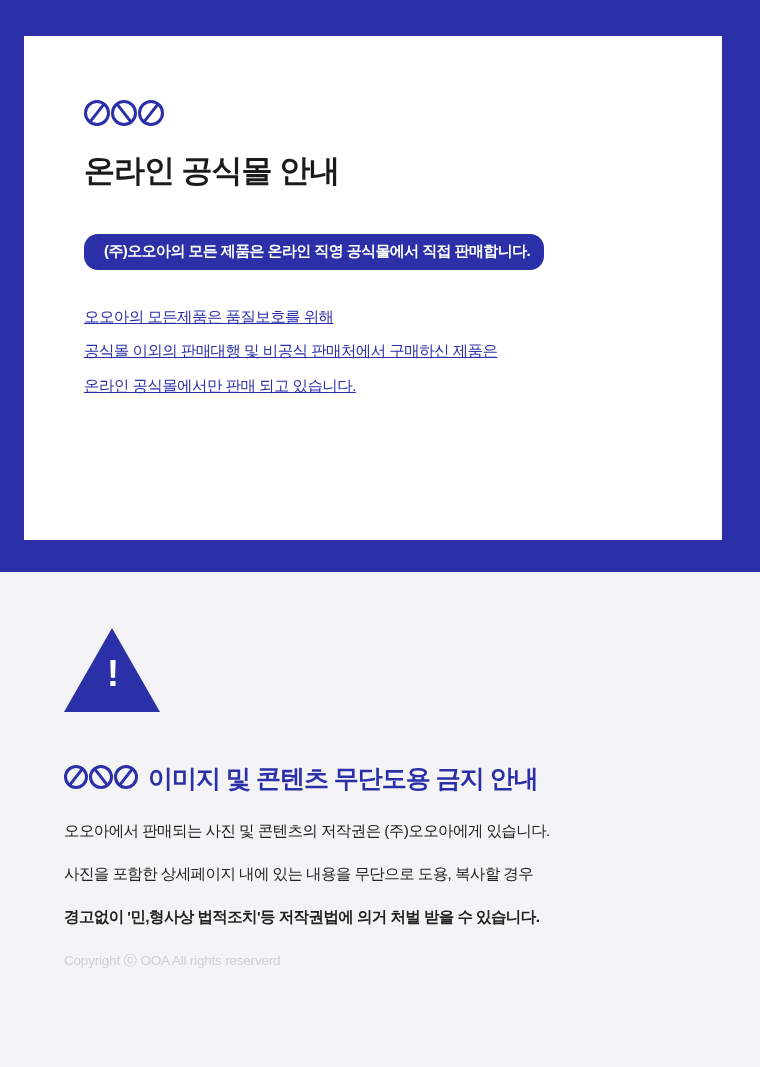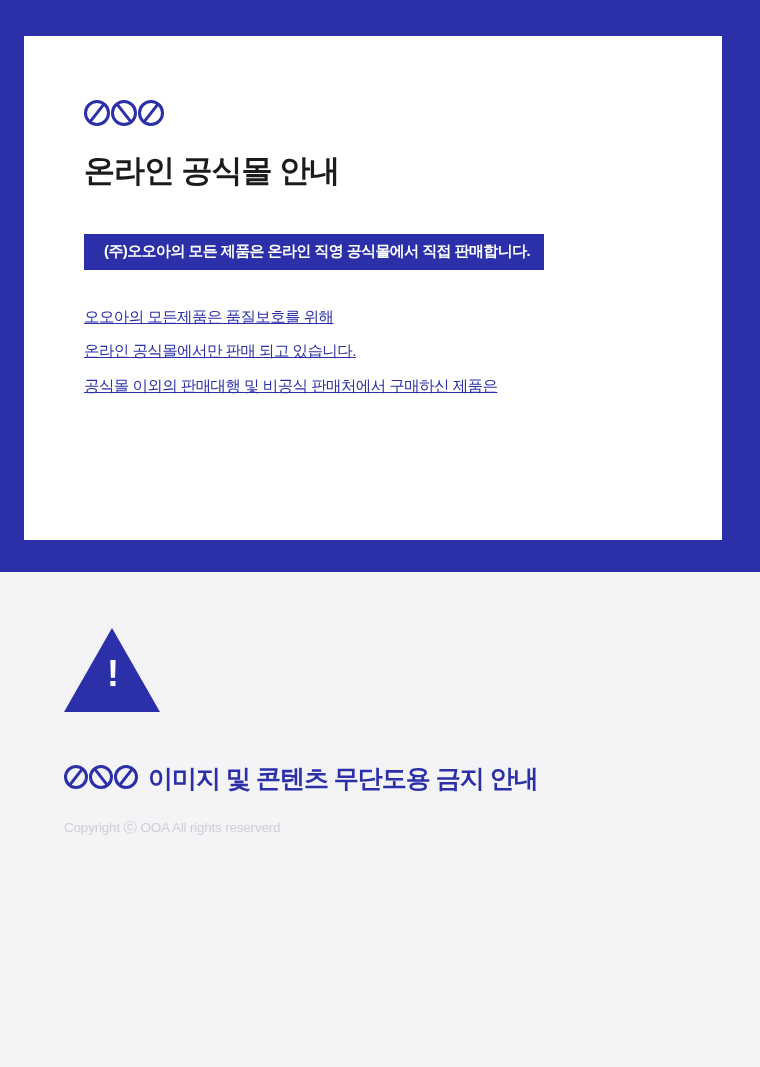--- a/index.html
+++ b/index.html
@@ -82,20 +82,21 @@
 
   .highlight-bar {
     margin-top: 42px;
     display: inline-block;
     background: #2b2fa8;
     color: #ffffff;
     font-size: 15px;
     font-weight: bold;
     letter-spacing: -0.6px;
     padding: 8px 14px 9px 20px;
+    border-radius: 14px;
   }
 
   .body-lines {
     margin-top: 36px;
   }
   .body-lines p {
     margin: 0 0 12px 0;
     font-size: 15.5px;
     color: #2b2fa8;
     letter-spacing: -0.6px;
@@ -187,22 +188,22 @@
           <span class="ring r2"></span>
           <span class="ring r3"></span>
         </div>
 
         <div class="card-title">온라인 공식몰 안내</div>
 
         <div class="highlight-bar">(주)오오아의 모든 제품은 온라인 직영 공식몰에서 직접 판매합니다.</div>
 
         <div class="body-lines">
           <p>오오아의 모든제품은 품질보호를 위해</p>
+          <p>공식몰 이외의 판매대행 및 비공식 판매처에서 구매하신 제품은</p>
           <p>온라인 공식몰에서만 판매 되고 있습니다.</p>
-          <p>공식몰 이외의 판매대행 및 비공식 판매처에서 구매하신 제품은</p>
         </div>
 
       </div>
     </div>
   </div>
 
   <div class="bottom-section">
 
     <div class="warn-icon">
       <span class="bang">!</span>
@@ -210,20 +211,25 @@
 
     <div class="bottom-head">
       <div class="logo">
         <span class="ring r1"></span>
         <span class="ring r2"></span>
         <span class="ring r3"></span>
       </div>
       <div class="bottom-title">이미지 및 콘텐츠 무단도용 금지 안내</div>
     </div>
 
+    <div class="bottom-body">
+      <p>오오아에서 판매되는 사진 및 콘텐츠의 저작권은 (주)오오아에게 있습니다.</p>
+      <p>사진을 포함한 상세페이지 내에 있는 내용을 무단으로 도용, 복사할 경우</p>
+      <p class="strong">경고없이 '민,형사상 법적조치'등 저작권법에 의거 처벌 받을 수 있습니다.</p>
+    </div>
 
     <div class="copy-block">
       <p>Copyright ⓒ OOA All rights reserverd</p>
     </div>
 
   </div>
 
 </div>
 
 </body></html>

